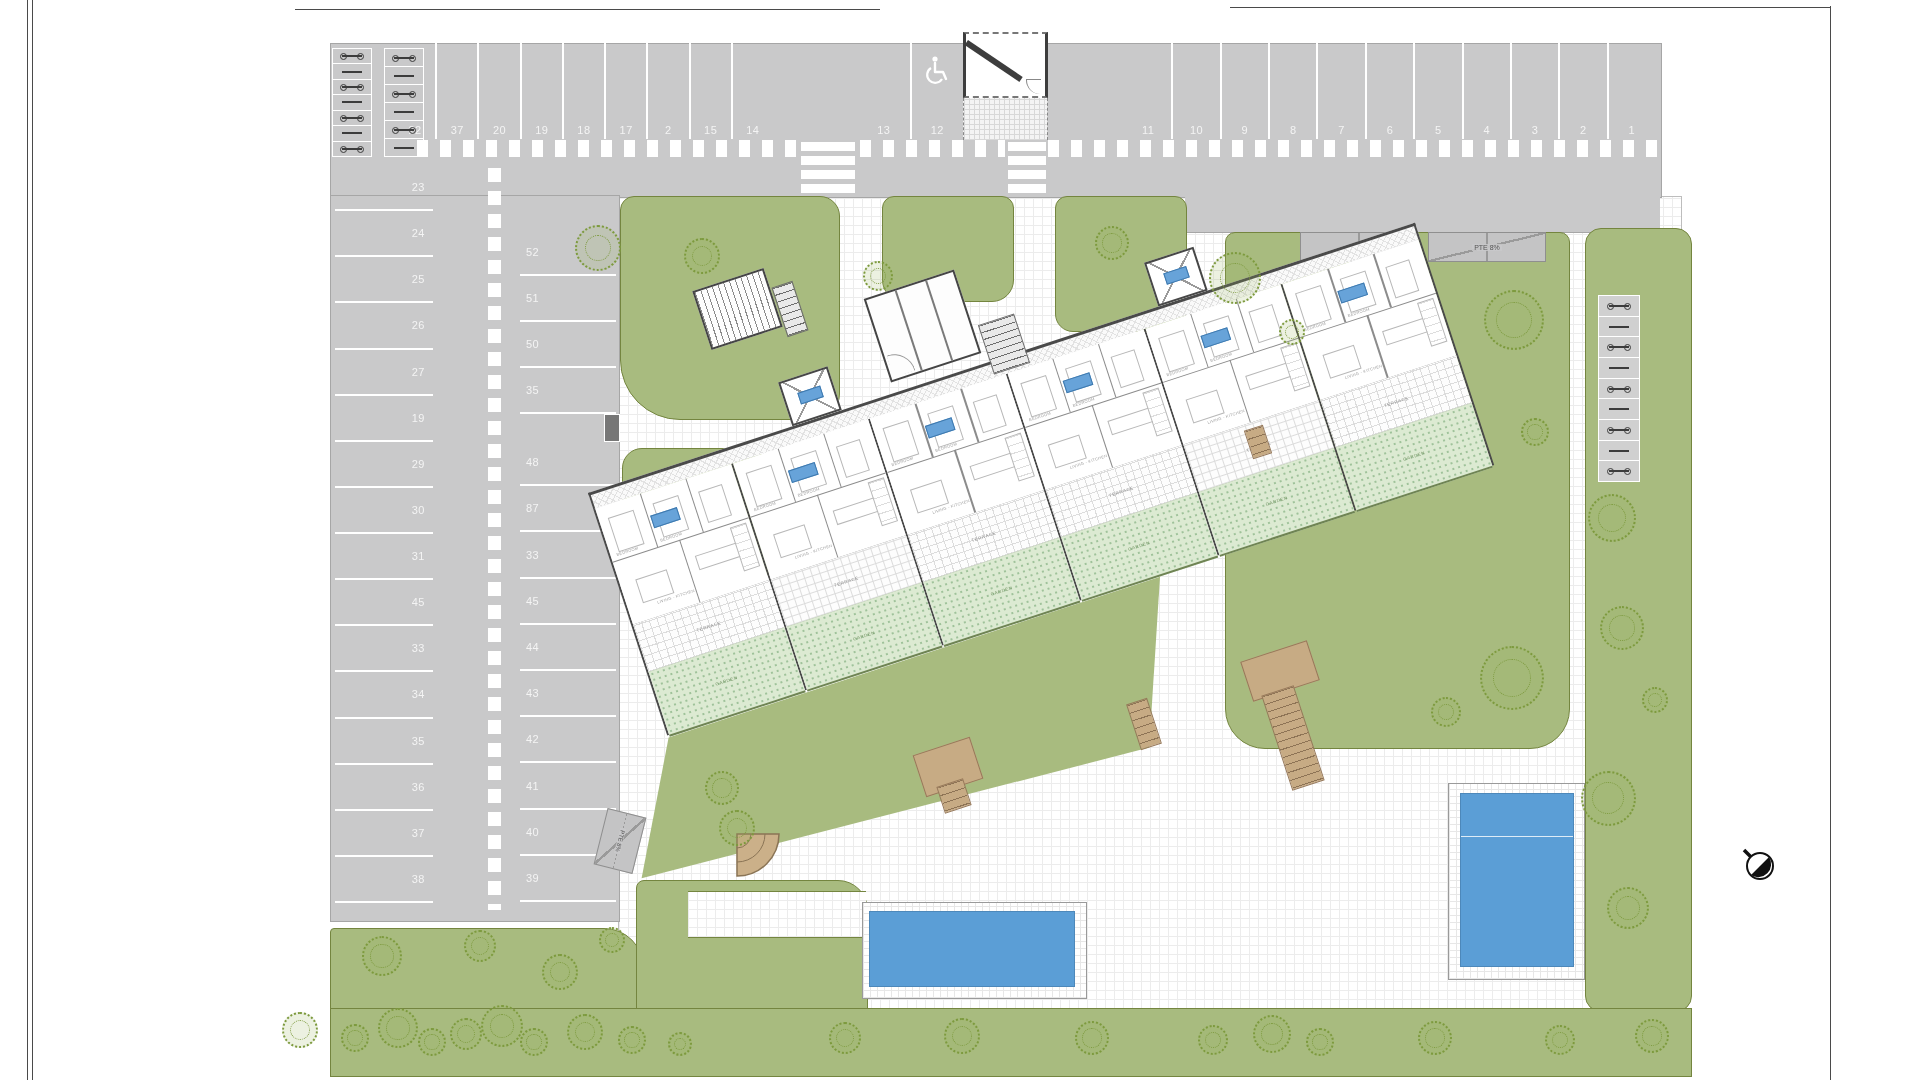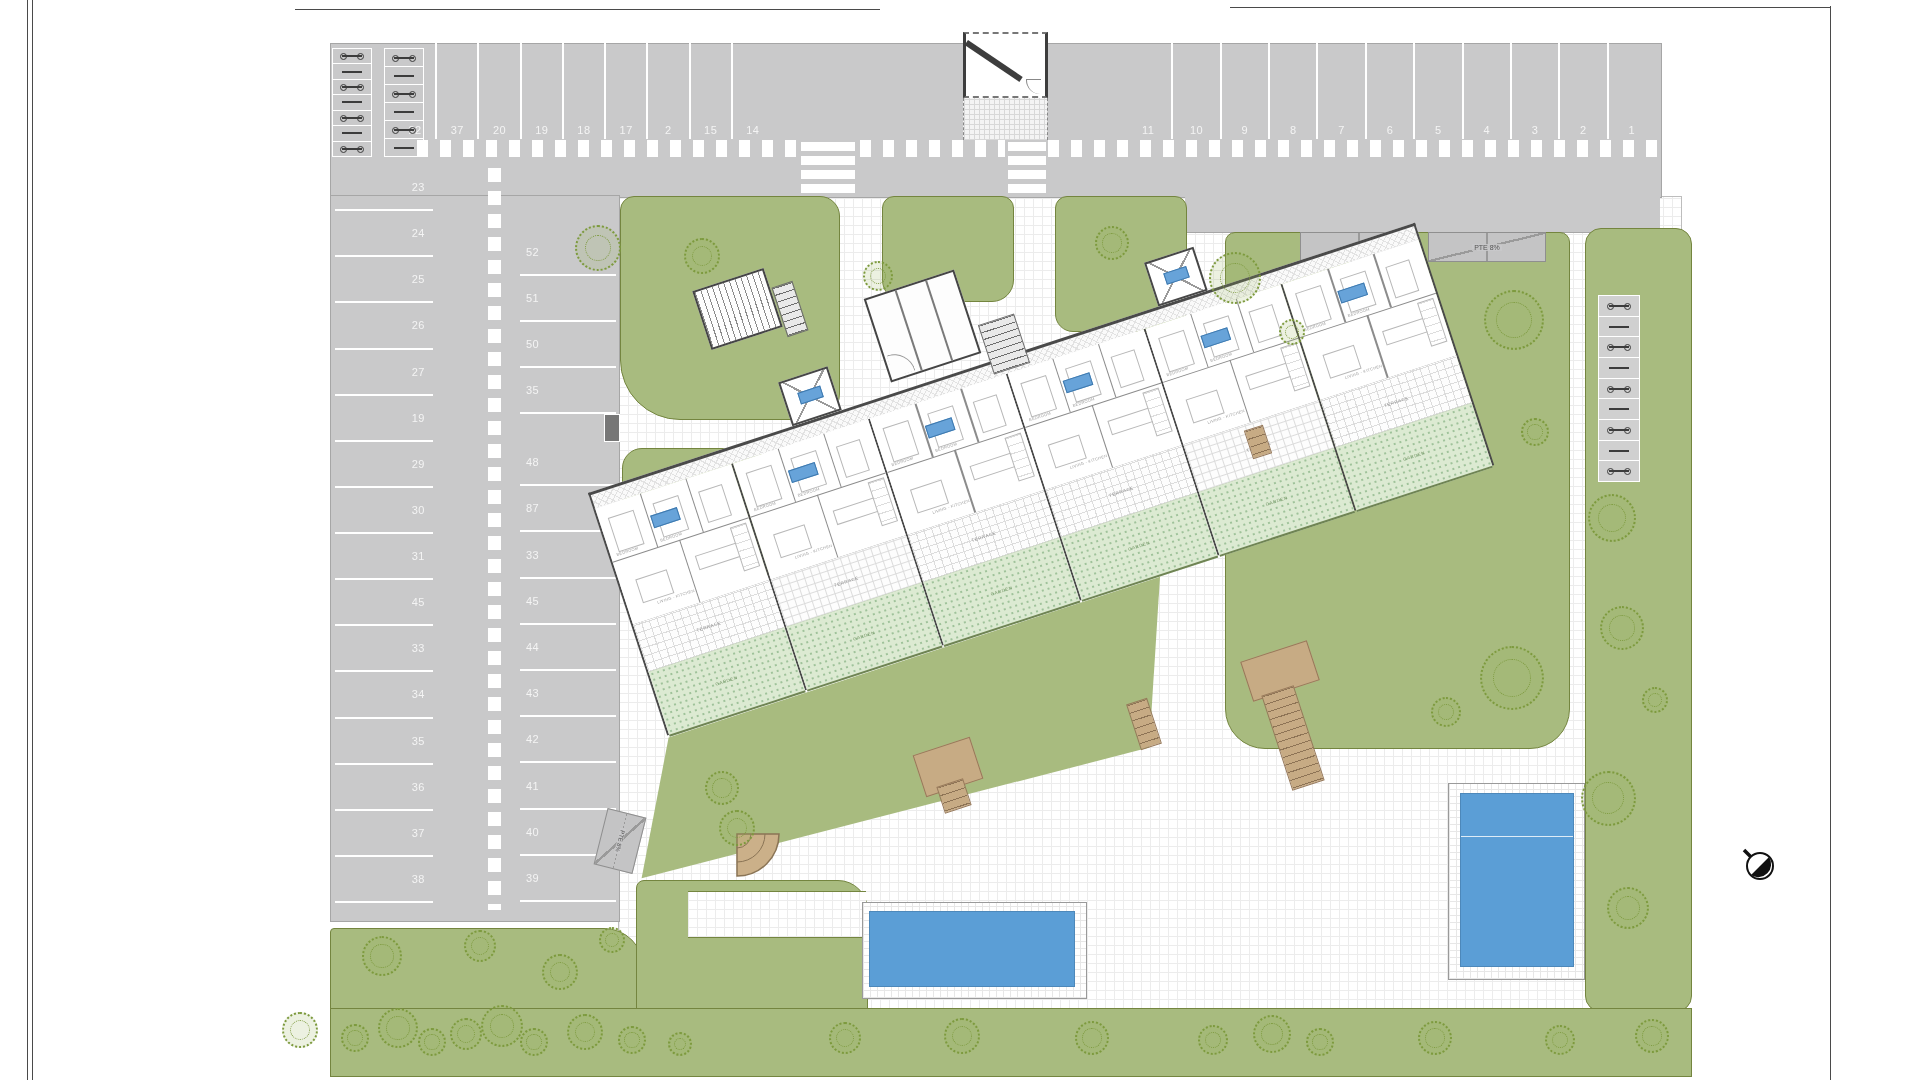--- a/index.html
+++ b/index.html
@@ -163,20 +163,33 @@
       <div class="pcell">
         <span class="pnum">2</span>
       </div>
       <div class="pcell">
         <span class="pnum">15</span>
       </div>
       <div class="pcell">
         <span class="pnum">14</span>
       </div>
     </div>
+  <div class="prow" id="rowB" style="left:858px;top:43px;width:105px;height:96px;">
+      <div class="pcell">
+        <span class="pnum">13</span>
+      </div>
+      <div class="pcell">
+        <svg style="position:absolute;left:50%;top:12px;transform:translateX(-50%)" width="26" height="30" viewBox="0 0 26 30">
+          <circle cx="11" cy="4" r="2.6" fill="#fff"></circle>
+          <path d="M11 8 L11 17 L19 17 L22 24" stroke="#fff" stroke-width="2.4" fill="none" stroke-linecap="round" stroke-linejoin="round"></path>
+          <path d="M7 13 A8 8 0 1 0 18 24" stroke="#fff" stroke-width="2.2" fill="none"></path>
+        </svg>
+        <span class="pnum">12</span>
+      </div>
+    </div>
   <div class="prow" id="rowC" style="left:1125px;top:43px;width:530px;height:96px;">
       <div class="pcell">
         <span class="pnum">11</span>
       </div>
       <div class="pcell">
         <span class="pnum">10</span>
       </div>
       <div class="pcell">
         <span class="pnum">9</span>
       </div>

